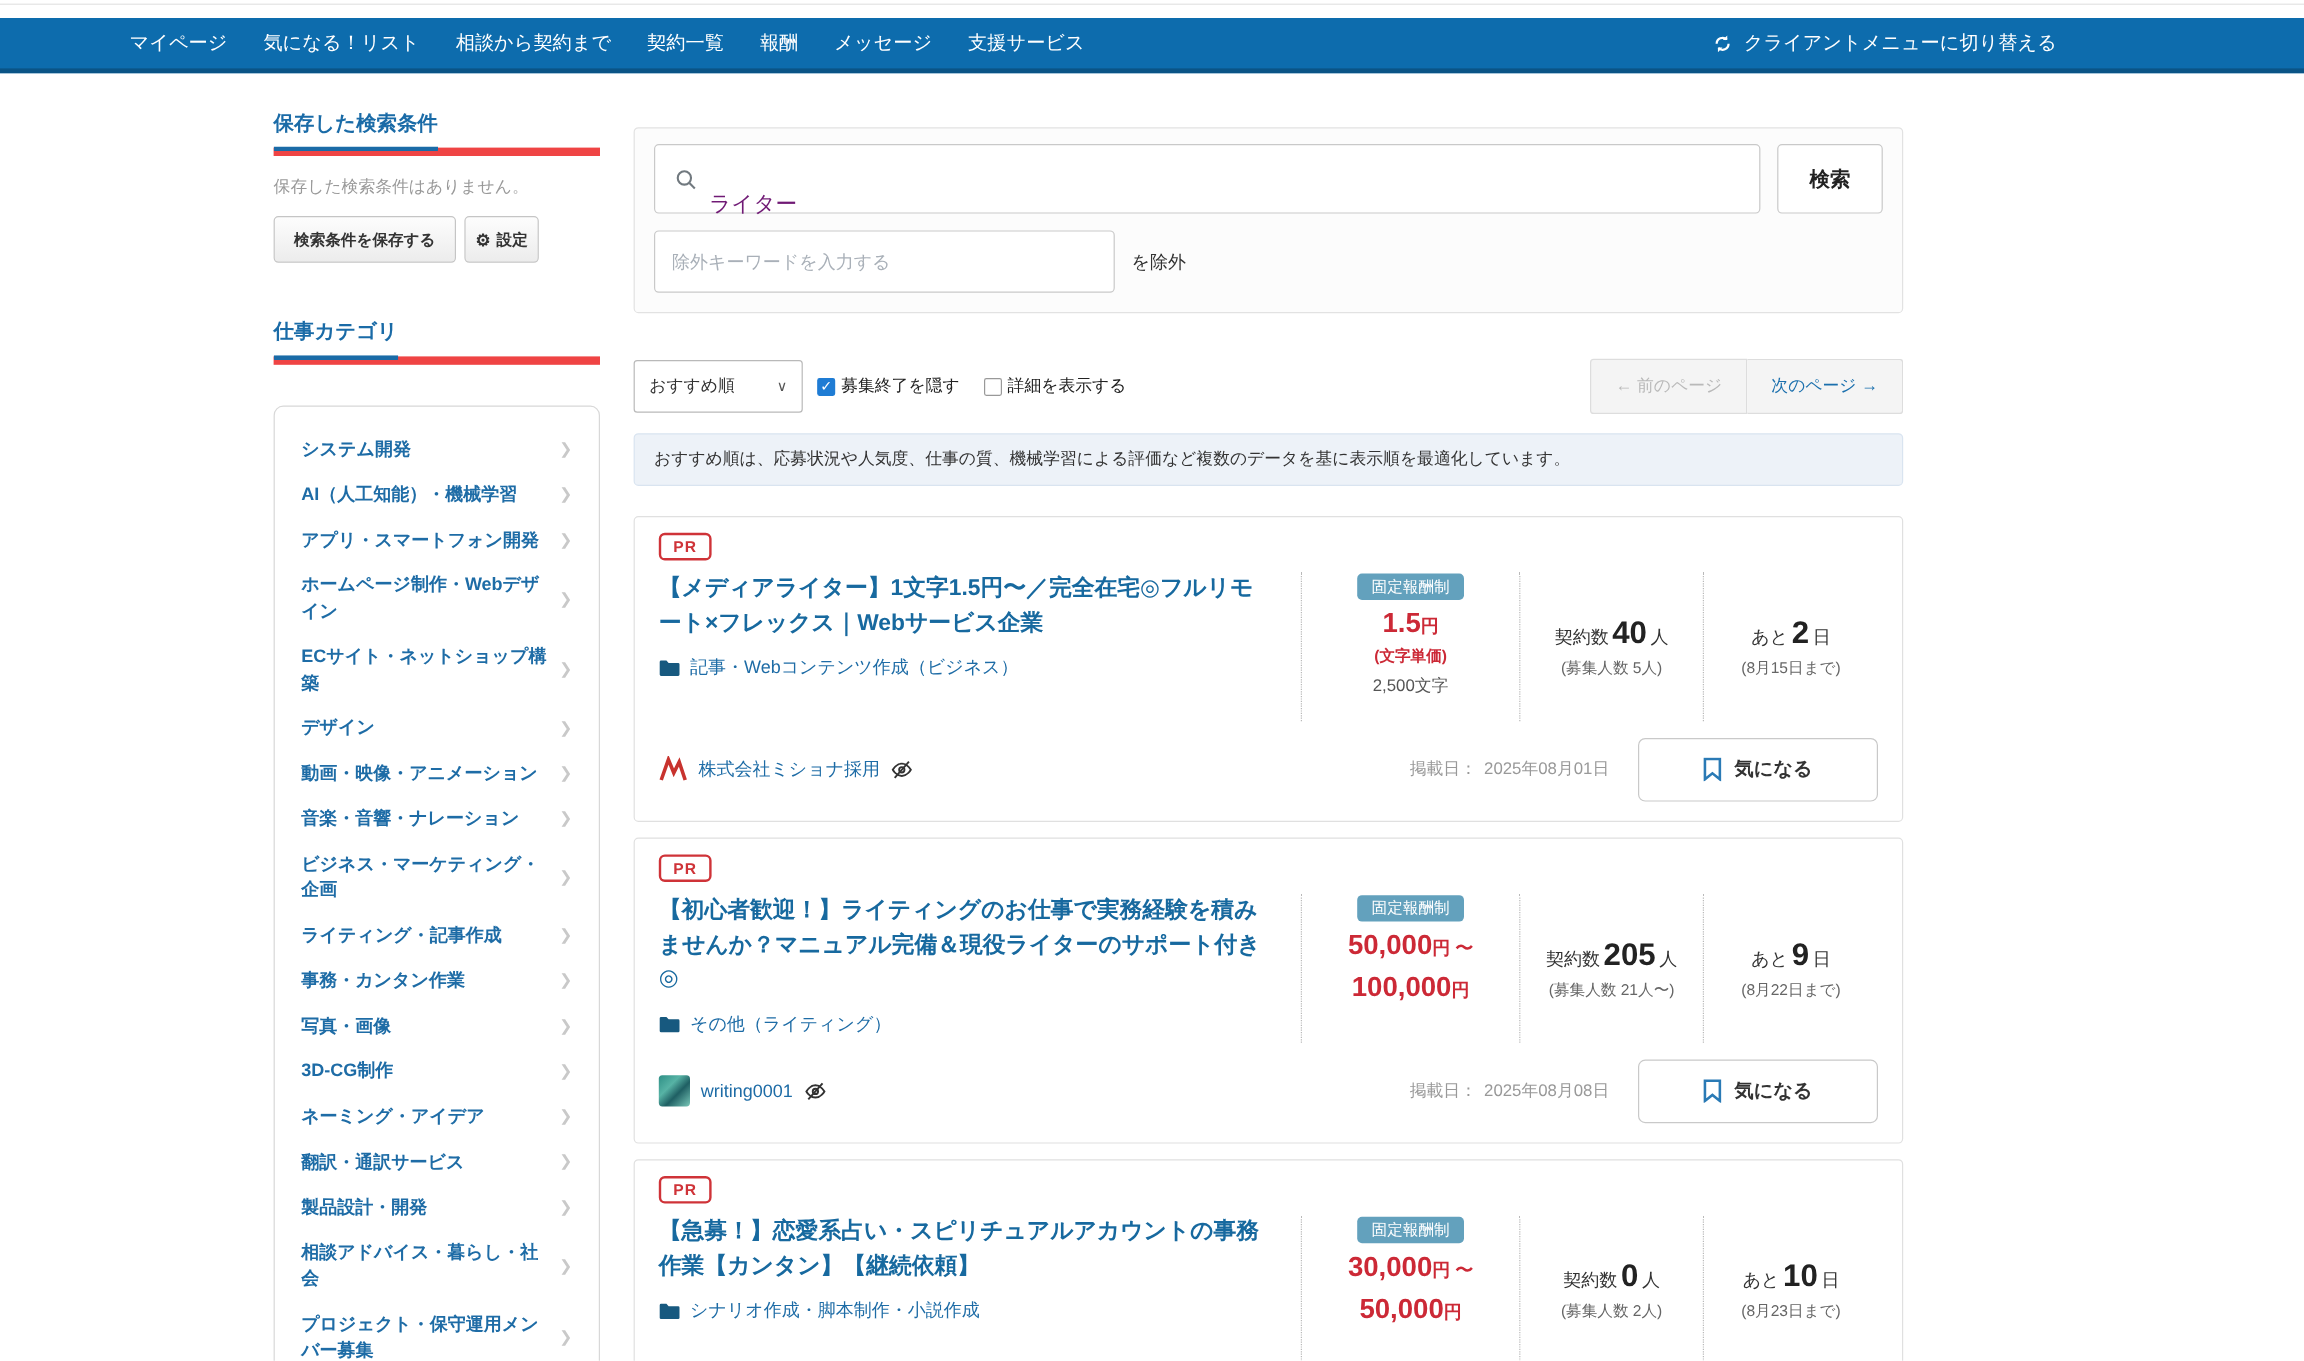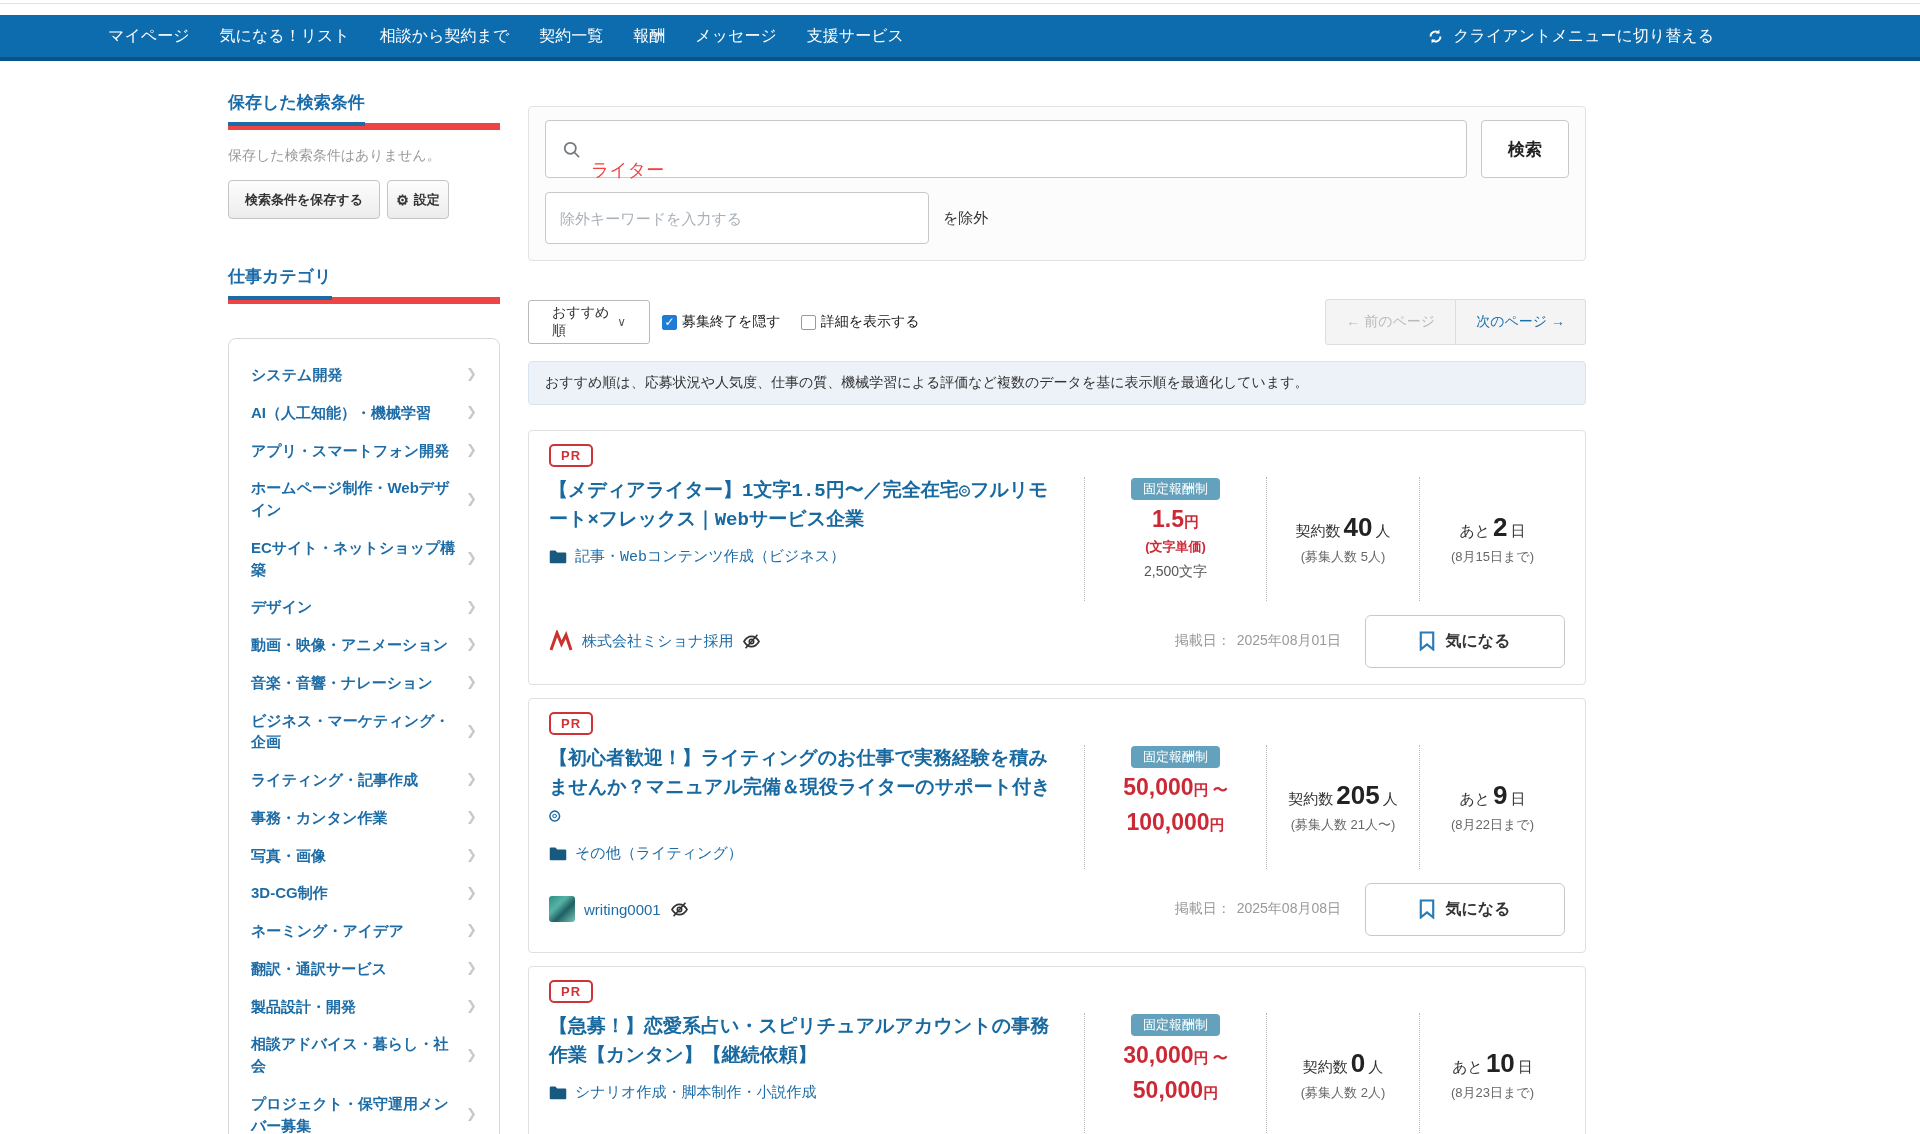--- a/index.html
+++ b/index.html
@@ -38,34 +38,34 @@
   .cat-box { margin-top: 34px; border: 1px solid #d8d8d8; border-radius: 8px; padding: 17px 0; background: #fff; }
   .cat-item { display: flex; justify-content: space-between; align-items: center; gap: 10px;
     padding: 8px 22px; color: #1e6ca6; font-size: 15px; font-weight: bold; line-height: 1.45; cursor: pointer; }
   .chevron { color: #c9c9c9; font-size: 13px; flex-shrink: 0; }
 
   
   .search-panel { border: 1px solid #e2e2e2; border-radius: 4px; background: #fcfcfc; padding: 13px 16px 16px; }
   .search-row { display: flex; gap: 14px; }
   .search-box { flex: 1; display: flex; align-items: center; gap: 10px; background: #fff;
     border: 1px solid #c9c9c9; border-radius: 4px; height: 58px; padding: 0 16px; }
-  .search-box input { border: none; outline: none; flex: 1; font-size: 18px; color: #ef4444;
+  .search-box input { border: none; outline: none; flex: 1; font-size: 18px; color: #701a75;
     font-family: inherit; background: transparent; margin-top: 41px; }
   .search-btn { width: 88px; height: 58px; background: #fff; border: 1px solid #c9c9c9; border-radius: 4px;
     font-size: 17px; font-weight: bold; color: #222; cursor: pointer; font-family: inherit; }
   .excl-row { margin-top: 14px; display: flex; align-items: center; gap: 14px; }
   .excl-input { width: 384px; height: 52px; border: 1px solid #c9c9c9; border-radius: 4px; padding: 0 14px;
     font-size: 15px; color: #333; font-family: inherit; background: #fff; }
   .excl-input::placeholder { color: #a9b0b8; }
   .excl-label { font-size: 15px; color: #333; }
 
   
   .controls { margin-top: 38px; display: flex; align-items: center; }
-  .sort-select { width: 122px; height: 44px; border: 1px solid #b9b9b9; border-radius: 3px; background: #fff;
-    display: flex; align-items: center; justify-content: space-between; padding: 0 23px; font-size: 14px;
+  .sort-select { width: 141px; height: 44px; border: 1px solid #b9b9b9; border-radius: 3px; background: #fff;
+    display: flex; align-items: center; justify-content: space-between; padding: 0 12px; font-size: 14px;
     color: #333; cursor: pointer; }
   .sel-chev { color: #555; font-size: 12px; }
   .checks { display: flex; align-items: center; margin-left: 12px; gap: 20px; }
   .check { display: flex; align-items: center; gap: 5px; font-size: 14px; color: #222; cursor: pointer; }
   .cb { width: 15px; height: 15px; border: 1px solid #999; border-radius: 2px; background: #fff;
     position: relative; flex-shrink: 0; }
   .cb.checked { background: #1f7cd4; border-color: #1f7cd4; }
   .cb.checked::after { content: "✓"; position: absolute; color: #fff; font-size: 12px; font-weight: bold;
     left: 1.5px; top: -1px; }
   .pager { margin-left: auto; display: flex; }
@@ -77,21 +77,21 @@
   
   .notice { margin-top: 16px; background: #edf2f8; border: 1px solid #d9e4f0; border-radius: 4px;
     padding: 12px 16px; font-size: 14px; color: #333; }
 
   
   .cards { margin-top: 25px; display: flex; flex-direction: column; gap: 13px; }
   .card { border: 1px solid #e0e0e0; border-radius: 4px; background: #fff; padding: 13px 20px 16px; }
   .pr-badge { display: inline-block; border: 2px solid #cf3338; color: #cf3338; font-size: 13px;
     font-weight: bold; padding: 2px 10px; border-radius: 5px; letter-spacing: 1px; }
   .card-body { display: flex; margin-top: 10px; min-height: 124px; }
-  .card-left { flex: 1; padding-right: 24px; font-family: Liberation Mono, monospace; }
+  .card-left { flex: 1; padding-right: 24px; }
   .job-title { font-size: 19px; font-weight: bold; color: #17699f; line-height: 1.5; cursor: pointer; }
   .cat-row { margin-top: 13px; display: flex; align-items: center; gap: 8px; color: #1e6ca6;
     font-size: 15px; cursor: pointer; }
   .col { border-left: 1px dotted #b9b9b9; display: flex; flex-direction: column; align-items: center;
     text-align: right; }
   .price-col { width: 182px; justify-content: flex-start; padding-top: 1px; }
   .stat-col { width: 153px; justify-content: center; }
   .day-col { width: 146px; justify-content: center; }
   .paytype { background: #63a1bd; color: #fff; font-size: 13px; padding: 2px 12px; border-radius: 4px; }
   .price-line { color: #cc2936; font-weight: bold; margin-top: 5px; line-height: 1.3; }

